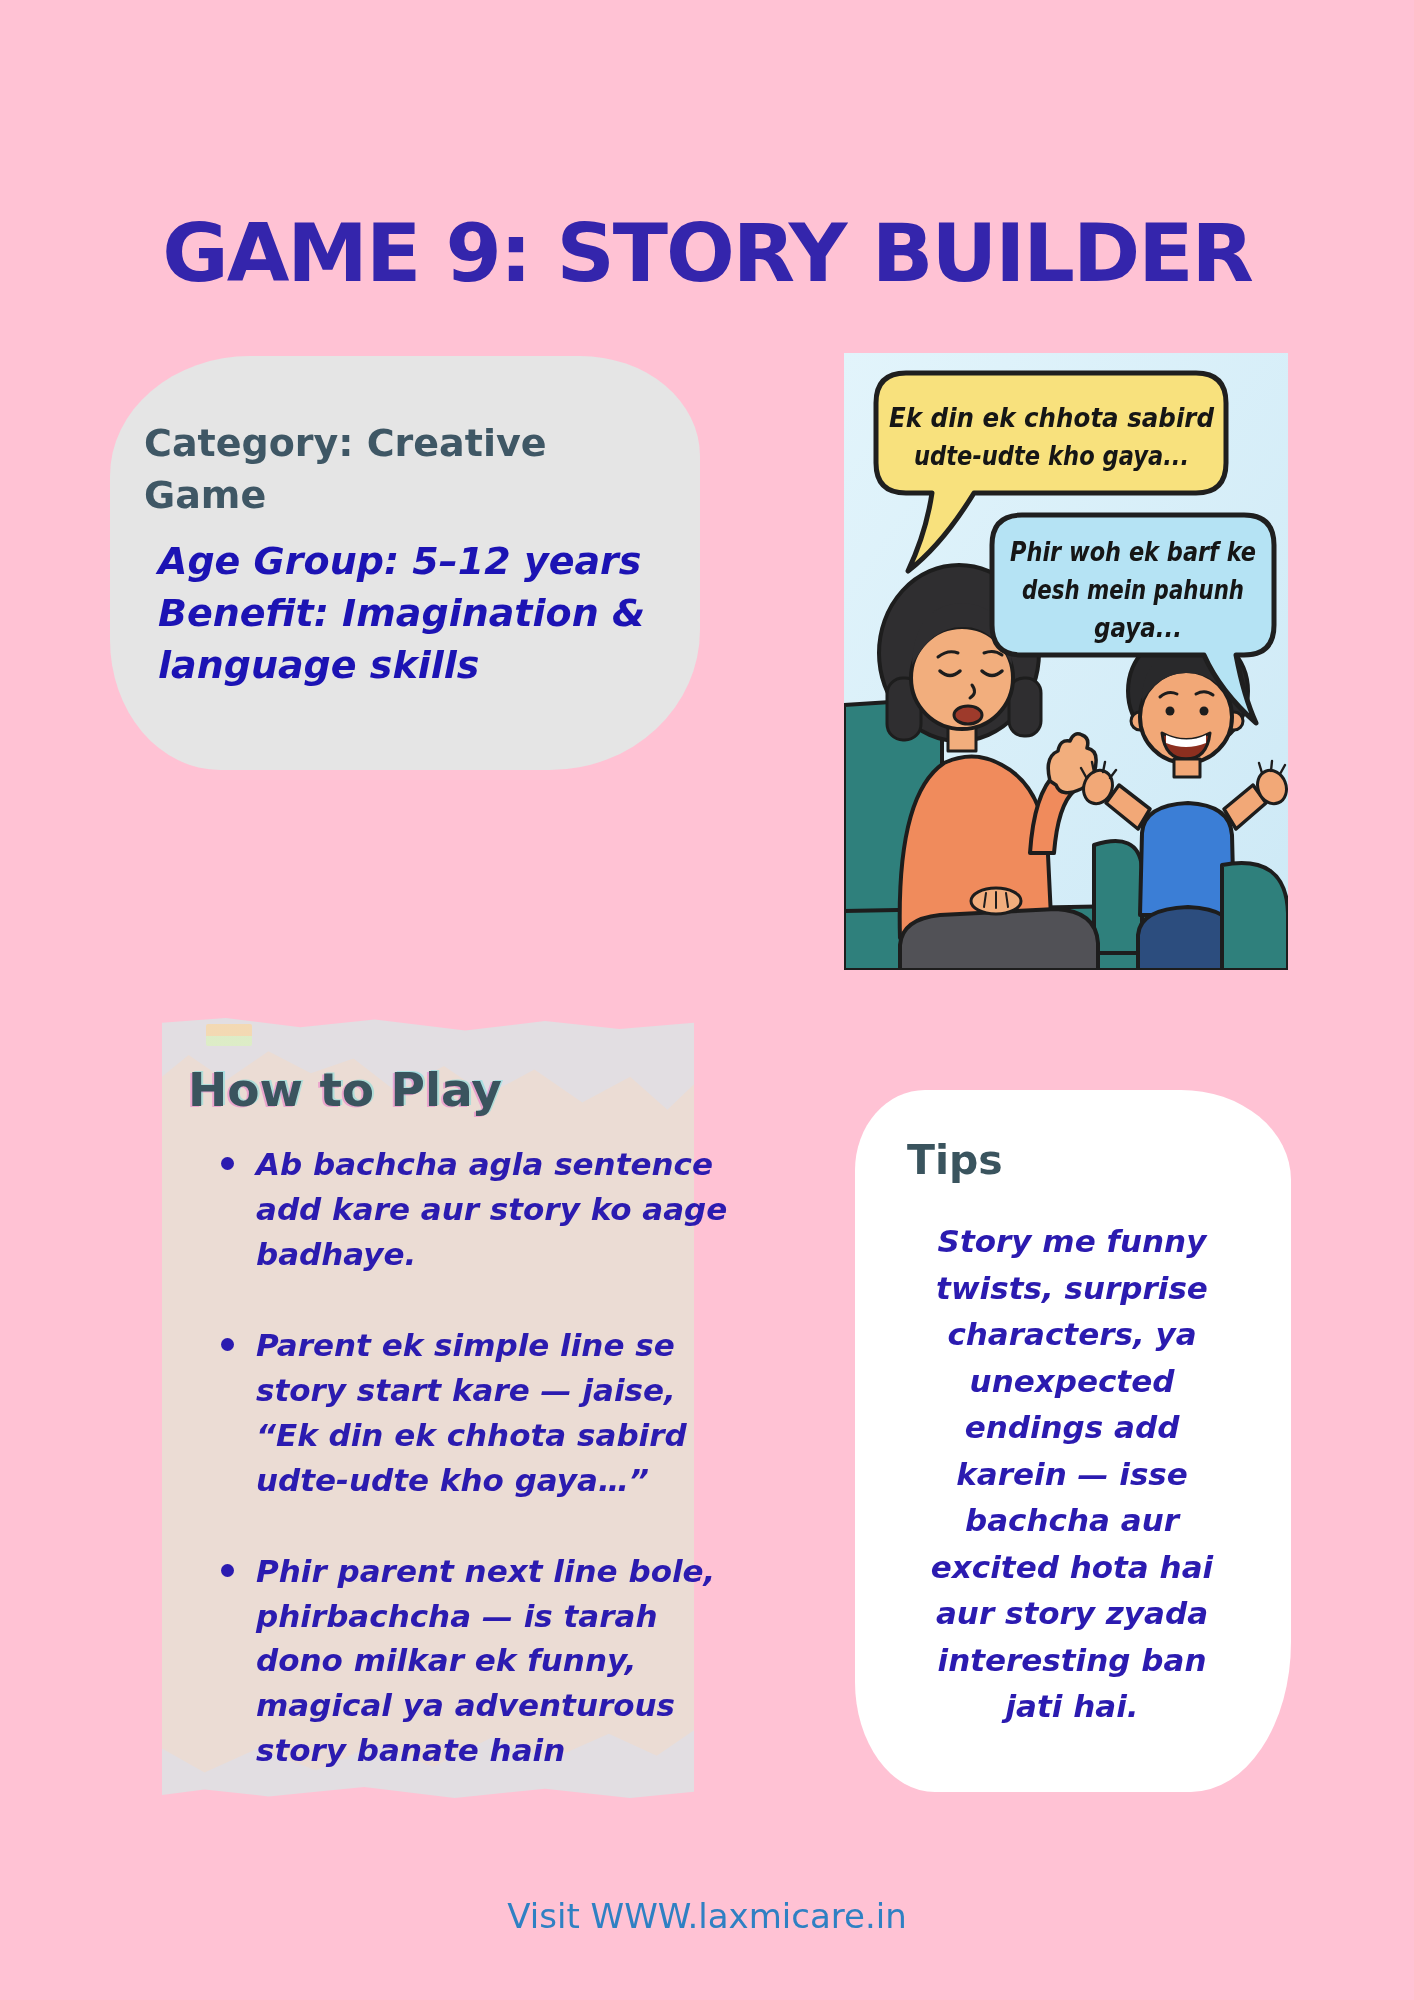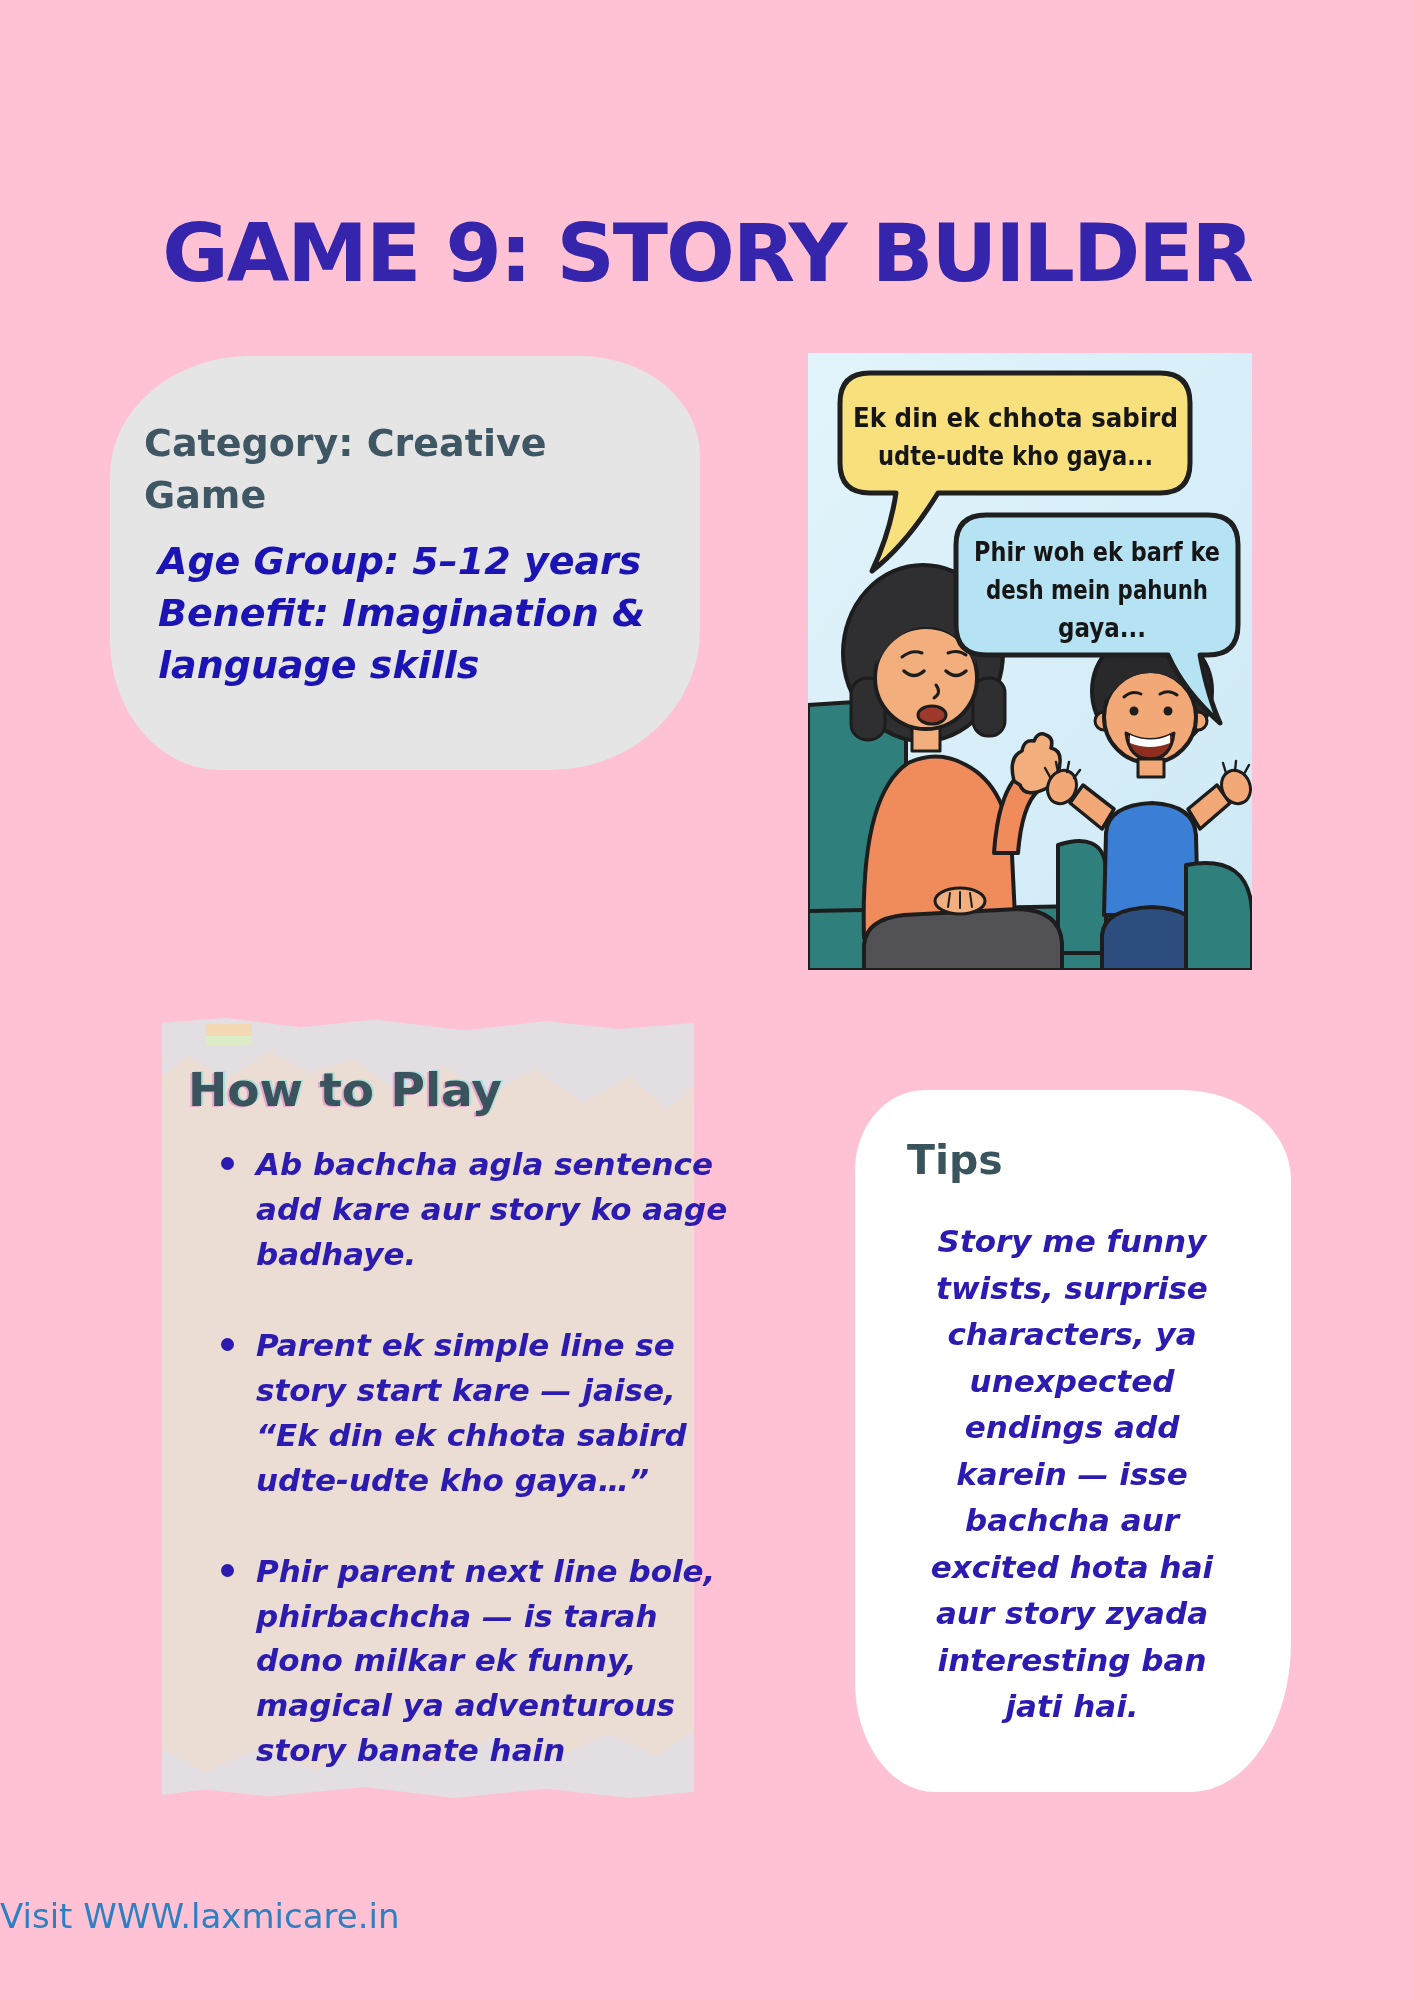--- a/index.html
+++ b/index.html
@@ -30,21 +30,21 @@
     font-size:38px;font-weight:700;line-height:1.36;
     color:#3F5765;
   }
   .info-meta{
     margin:14px 0 0 14px;
     font-size:38px;font-weight:700;font-style:italic;line-height:1.37;
     color:#1C13B4;
   }
   
   .illustration{
-    position:absolute;left:808px;top:353px;width:396px;height:617px;
+    position:absolute;left:844px;top:353px;width:396px;height:617px;font-style:italic;
   }
   .illustration svg{display:block;}
   
   .howto-card{
     position:absolute;left:162px;top:1018px;width:532px;height:780px;
   }
   .paper-gray{
     position:absolute;inset:0;background:#E2DEE2;
     clip-path:polygon(0% .6%,12% 0%,26% 1.2%,40% .2%,57% 1.6%,72% .4%,86% 1.4%,100% .6%,
                       100% 99.2%,88% 100%,72% 98.8%,55% 100%,38% 98.6%,20% 99.8%,8% 98.9%,0% 99.6%);
@@ -89,21 +89,21 @@
   }
   .tips-body{
     margin:34px 0 0 0;width:330px;
     font-size:31px;font-weight:600;font-style:italic;line-height:1.5;
     color:#2B1BB0;
     text-align:center;
   }
   
   .footer-link{
     position:absolute;left:0;top:1896px;width:100%;
-    text-align:left;
+    text-align:center;
     font-size:34px;color:#2F80C3;
     text-decoration:none;display:block;
   }
   
   .bubble-text{
     font-family:"DejaVu Sans","Liberation Sans",sans-serif;
     font-weight:700;fill:#161616;font-size:27px;
   }
 </style>
 </head>

